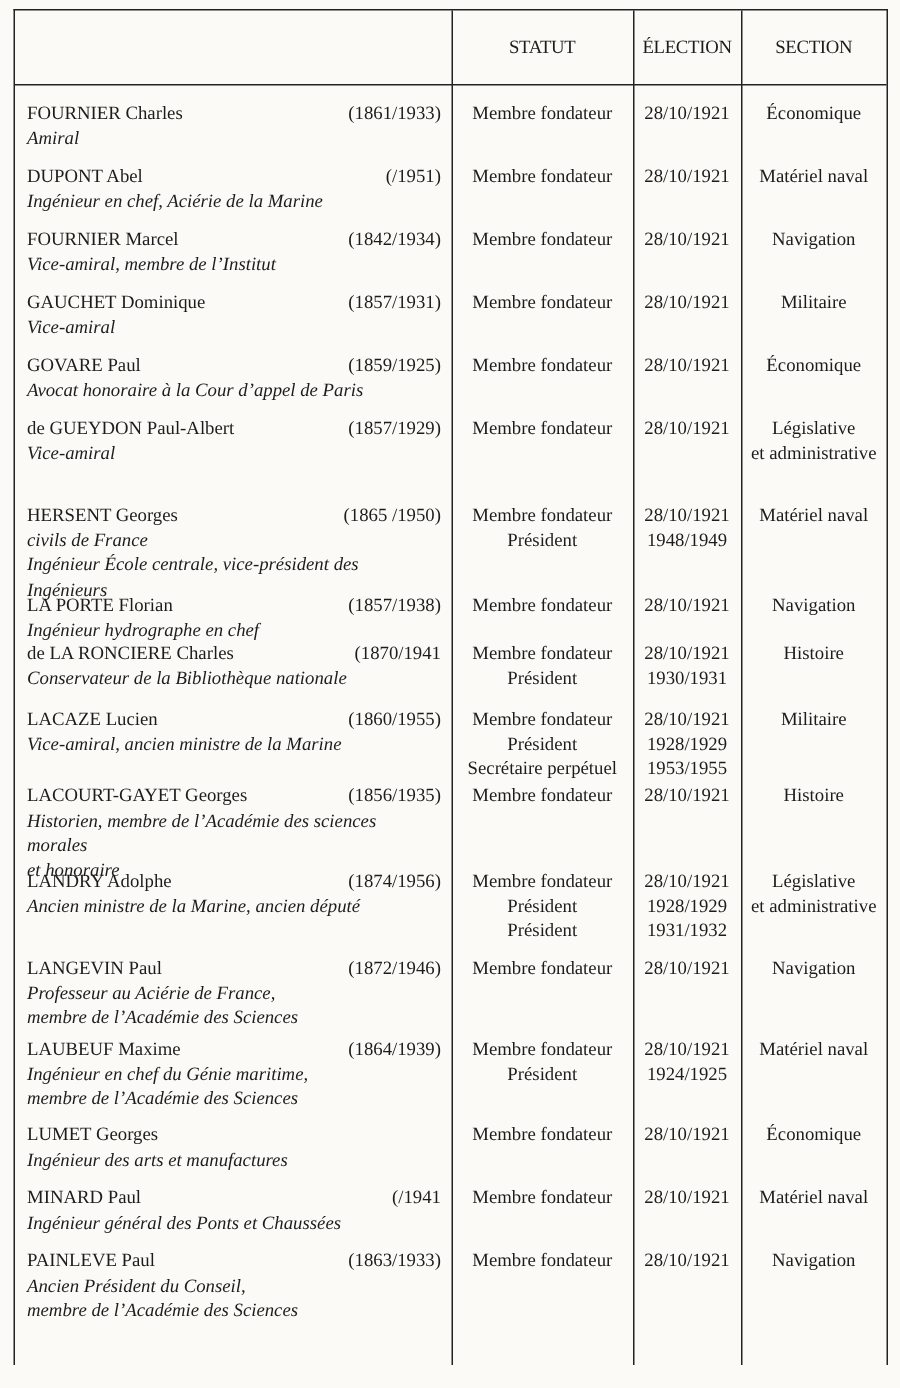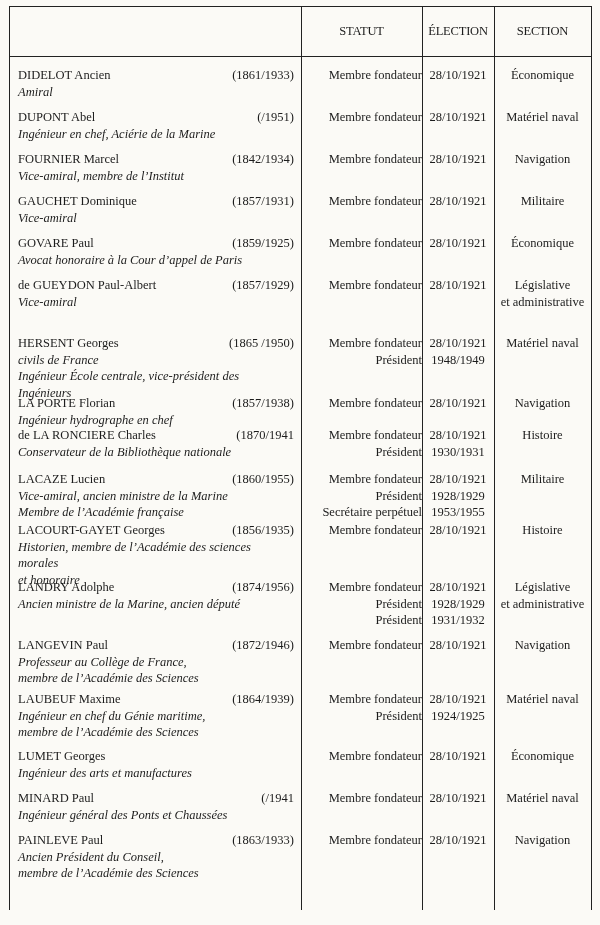--- a/index.html
+++ b/index.html
@@ -21,21 +21,21 @@
       position: absolute; left: 0; right: 0; top: 0; height: 49px;
       border-bottom: 1.5px solid #222;
       font-size: 12.5px; letter-spacing: -0.2px;
     }
     .hcell { position: absolute; top: 0; height: 49px; display: flex; align-items: center; justify-content: center; }
     .h0 { left: 0; width: 291px; } .h1 { left: 291px; width: 121px; }
     .h2 { left: 412px; width: 72px; } .h3 { left: 484px; width: 97px; }
 
     .row { position: absolute; left: 0; right: 0; font-size: 12.5px; line-height: 16.5px; }
     .c0 { position: absolute; left: 8px; width: 276px; }
-    .c1 { position: absolute; left: 291px; width: 121px; text-align: right; }
+    .c1 { position: absolute; left: 291px; width: 121px; text-align: center; }
     .c2 { position: absolute; left: 412px; width: 72px; text-align: center; }
     .c3 { position: absolute; left: 484px; width: 97px; text-align: center; }
     .name-line { display: flex; justify-content: space-between; }
     .qual { font-style: italic; }
     .line { display: block; }
   </style>
 </head>
 <body>
 
 <div class="table">
@@ -44,21 +44,21 @@
     <div class="hcell h2">ÉLECTION</div>
     <div class="hcell h3">SECTION</div>
   </div>
   <div class="vline v1"></div>
   <div class="vline v2"></div>
   <div class="vline v3"></div>
   <div id="rows">
       <div class="row" style="top: 60px;">
         <div class="c0">
           <div class="name-line">
-            <span>DIDELOT Ancien</span>
+            <span>FOURNIER Charles</span>
             <span>(1861/1933)</span>
           </div>
           <span class="line qual">Amiral</span>
         </div>
         <div class="c1">
           <span class="line">Membre fondateur</span>
         </div>
         <div class="c2">
           <span class="line">28/10/1921</span>
         </div>
@@ -216,21 +216,20 @@
           <span class="line">Histoire</span>
         </div>
       </div>
       <div class="row" style="top: 464px;">
         <div class="c0">
           <div class="name-line">
             <span>LACAZE Lucien</span>
             <span>(1860/1955)</span>
           </div>
           <span class="line qual">Vice-amiral, ancien ministre de la Marine</span>
-          <span class="line qual">Membre de l’Académie française</span>
         </div>
         <div class="c1">
           <span class="line">Membre fondateur</span>
           <span class="line">Président</span>
           <span class="line">Secrétaire perpétuel</span>
         </div>
         <div class="c2">
           <span class="line">28/10/1921</span>
           <span class="line">1928/1929</span>
           <span class="line">1953/1955</span>
@@ -280,21 +279,21 @@
           <span class="line">Législative</span>
           <span class="line">et administrative</span>
         </div>
       </div>
       <div class="row" style="top: 630px;">
         <div class="c0">
           <div class="name-line">
             <span>LANGEVIN Paul</span>
             <span>(1872/1946)</span>
           </div>
-          <span class="line qual">Professeur au Collège de France,</span>
+          <span class="line qual">Professeur au Aciérie de France,</span>
           <span class="line qual">membre de l’Académie des Sciences</span>
         </div>
         <div class="c1">
           <span class="line">Membre fondateur</span>
         </div>
         <div class="c2">
           <span class="line">28/10/1921</span>
         </div>
         <div class="c3">
           <span class="line">Navigation</span>

